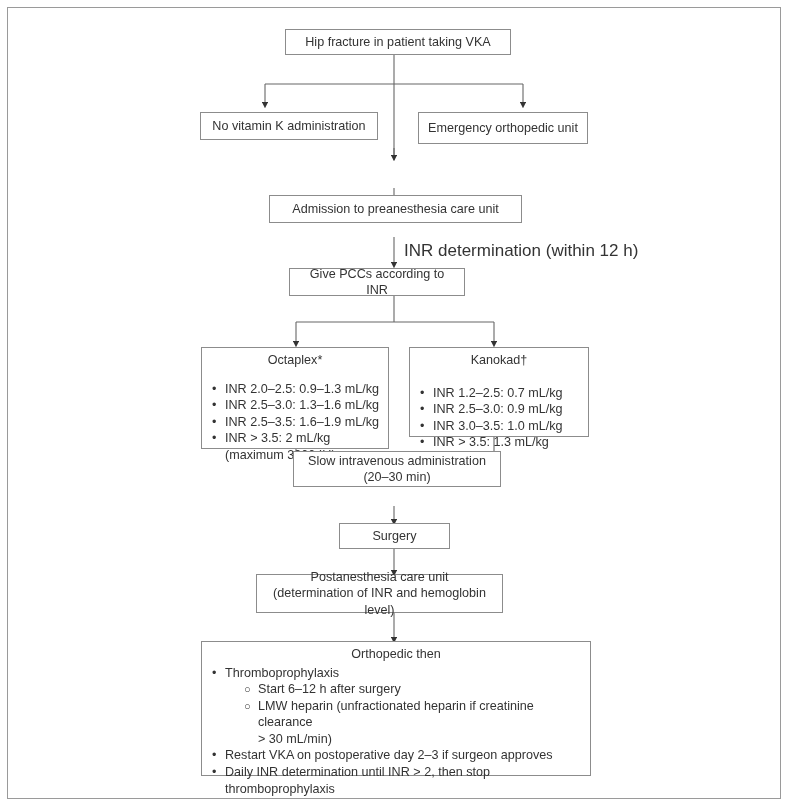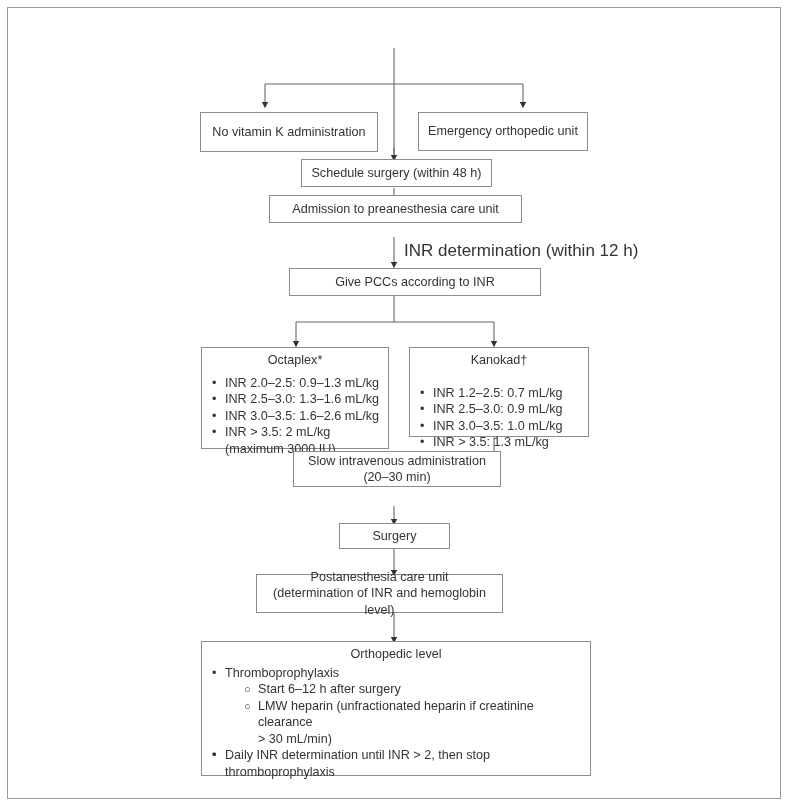--- a/index.html
+++ b/index.html
@@ -145,57 +145,57 @@
       <path d="M 494 437 L 494 472"></path>
 
       <path d="M 394 506 L 394 522" marker-end="url(#arrow)"></path>
 
       <path d="M 394 549 L 394 573" marker-end="url(#arrow)"></path>
 
       <path d="M 394 613 L 394 640" marker-end="url(#arrow)"></path>
     </g>
   </svg>
 
-
-  <div class="box center vcenter" style="left:200px; top:112px; width:178px; height:40px;">
+  <div class="box center vcenter" style="left:285px; top:29px; width:226px; height:26px;">
+    <span class="title-line">Hip fracture in patient taking VKA</span>
+  </div>
+
+  <div class="box center vcenter" style="left:200px; top:112px; width:178px; height:28px;">
     <span class="title-line">No vitamin K administration</span>
   </div>
 
-  <div class="box center vcenter" style="left:418px; top:112px; width:170px; height:39px;">
+  <div class="box center vcenter" style="left:418px; top:112px; width:170px; height:32px;">
     <span class="title-line">Emergency orthopedic unit</span>
   </div>
 
-  <div class="box center vcenter" style="left:301px; top:159px; width:191px; height:28px;">
-    <span class="title-line">Schedule surgery (within 48 h)</span>
-  </div>
 
   <div class="box center vcenter" style="left:269px; top:195px; width:253px; height:28px;">
     <span class="title-line">Admission to preanesthesia care unit</span>
   </div>
 
   <div class="freelabel" style="left:404px; top:243px;">INR determination (within 12 h)</div>
 
-  <div class="box center vcenter" style="left:289px; top:268px; width:252px; height:28px;">
+  <div class="box center vcenter" style="left:289px; top:268px; width:176px; height:28px;">
     <span class="title-line">Give PCCs according to INR</span>
   </div>
 
   <div class="box" style="left:201px; top:347px; width:188px; height:102px;">
-    <div class="title-line" style="margin-bottom:6px;">Octaplex*</div>
+    <div class="title-line" style="margin-bottom:12px;">Octaplex*</div>
     <ul class="bul">
       <li>
         <span class="bchar">•</span>
         <span>INR 2.0–2.5: 0.9–1.3 mL/kg</span>
       </li>
       <li>
         <span class="bchar">•</span>
         <span>INR 2.5–3.0: 1.3–1.6 mL/kg</span>
       </li>
       <li>
         <span class="bchar">•</span>
-        <span>INR 3.0–3.5: 1.6–2.6 mL/kg</span>
+        <span>INR 2.5–3.5: 1.6–1.9 mL/kg</span>
       </li>
       <li>
         <span class="bchar">•</span>
         <span>INR &gt; 3.5: 2 mL/kg</span>
         <span class="cont">(maximum 3000 IU)</span>
       </li>
     </ul>
   </div>
 
   <div class="box" style="left:409px; top:347px; width:180px; height:90px;">
@@ -228,39 +228,40 @@
   <div class="box center vcenter" style="left:339px; top:523px; width:111px; height:26px;align-items:center;">
     <span class="title-line">Surgery</span>
   </div>
 
   <div class="box center vcenter" style="left:256px; top:574px; width:247px; height:39px;">
     <span class="title-line">Postanesthesia care unit</span>
     <span class="title-line">(determination of INR and hemoglobin level)</span>
   </div>
 
   <div class="box" style="left:201px; top:641px; width:390px; height:135px;">
-    <div class="title-line" style="margin-bottom:2px;">Orthopedic level</div>
+    <div class="title-line" style="margin-bottom:2px;">Orthopedic then</div>
     <ul class="bul">
       <li>
         <span class="bchar">•</span>
         <span>Thromboprophylaxis</span>
         <ul class="sub">
           <li>
             <span class="bchar">○</span>
             <span>Start 6–12 h after surgery</span>
           </li>
           <li>
             <span class="bchar">○</span>
             <span>LMW heparin (unfractionated heparin if creatinine clearance</span>
             <span class="cont">&gt; 30 mL/min)</span>
           </li>
         </ul>
       </li>
       <li>
         <span class="bchar">•</span>
+        <span>Restart VKA on postoperative day 2–3 if surgeon approves</span>
       </li>
       <li>
         <span class="bchar">•</span>
         <span>Daily INR determination until INR &gt; 2, then stop</span>
         <span class="cont">thromboprophylaxis</span>
       </li>
     </ul>
   </div>
 
 </div>

